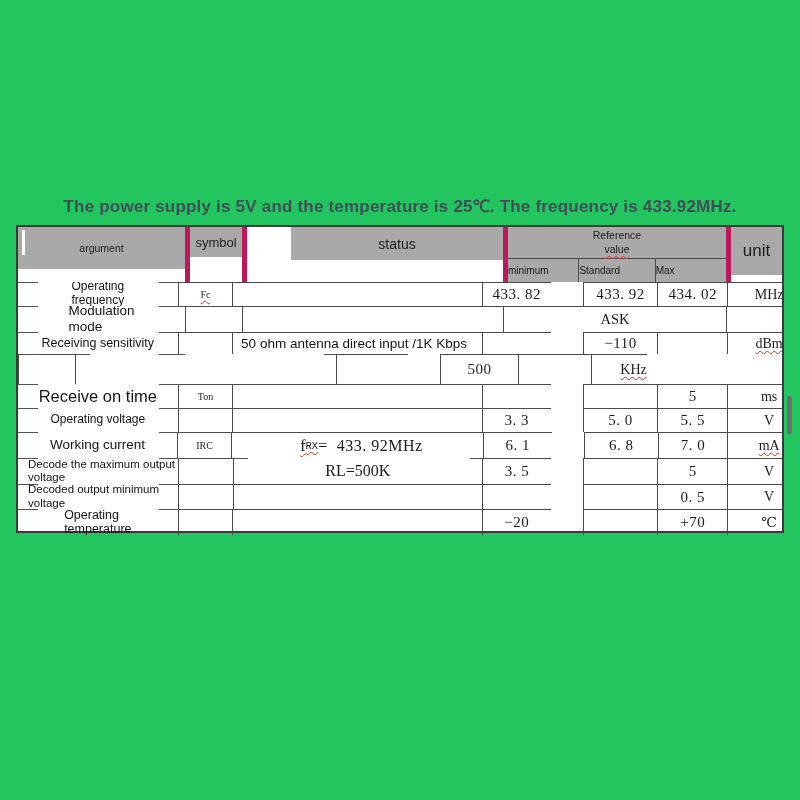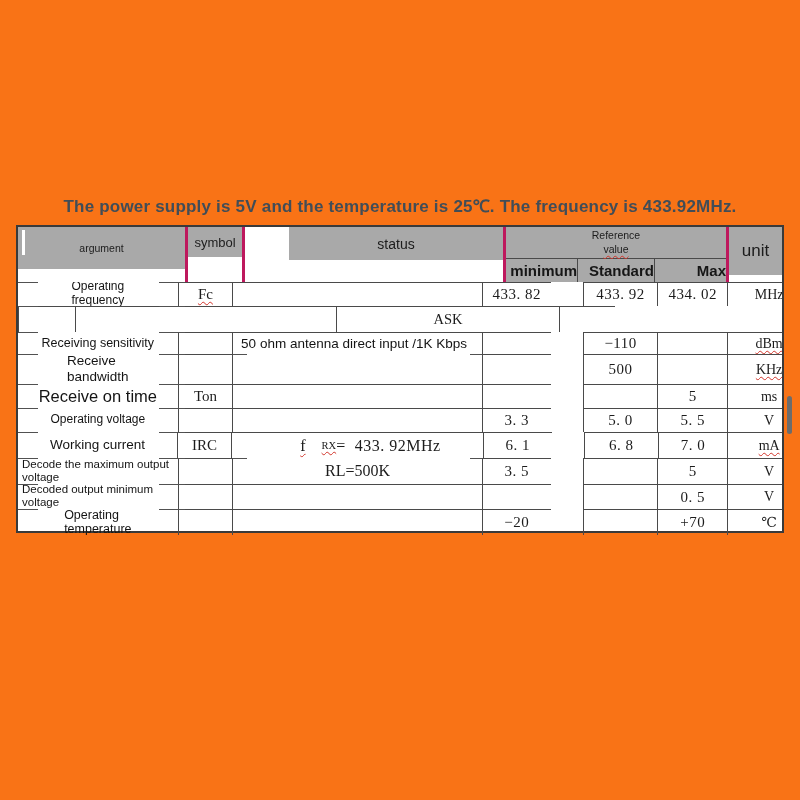--- a/index.html
+++ b/index.html
@@ -1,36 +1,36 @@
 <!DOCTYPE html>
 <html><head>
 <meta charset="utf-8">
 <style>
   html,body{margin:0;padding:0;background:#ffffff;}
-  .page{position:relative;width:800px;height:800px;background:#f97316;overflow:hidden;
+  .page{position:relative;width:800px;height:800px;background:#22c55e;overflow:hidden;
         font-family:"Liberation Sans",sans-serif;}
   .title{position:absolute;top:194px;left:0;width:800px;text-align:center;
          font-size:17px;font-weight:bold;color:#414d57;letter-spacing:.2px;}
   .spec-table{position:absolute;top:225px;left:16px;width:768px;height:308px;
               box-sizing:border-box;border:2px solid #3a3a3a;background:#fff;}
   
   .thead{display:flex;height:55px;box-sizing:border-box;}
   .hc{box-sizing:border-box;position:relative;}
-  .hc + .hc{border-left:3px solid #be185d;}
+  .hc + .hc{border-left:5px solid #be185d;}
   .fill{background:#a9a9a9;display:flex;align-items:center;justify-content:center;color:#1c1c1c;}
   .h-arg{width:167px;}   .h-arg  .fill{height:42px;font-size:10.5px;}
   .h-sym{width:57px;}    .h-sym  .fill{height:30px;font-size:13px;}
   .h-stat{width:261px;padding-left:44px;}  .h-stat .fill{height:33px;font-size:14px;}
   .h-ref{width:223px;}
   .h-ref-top{height:31px;background:#a9a9a9;border-bottom:1px solid #4a4a4a;
              display:flex;flex-direction:column;align-items:center;justify-content:center;
              font-size:10.5px;line-height:1.25;color:#1c1c1c;}
   .h-sub{display:flex;height:23px;}
   .h-sub .sc{box-sizing:border-box;background:#a9a9a9;display:flex;align-items:center;
-             justify-content:flex-end;font-size:15px;color:#161616;font-weight:bold;}
+             justify-content:flex-start;font-size:10px;color:#161616;}
   .h-sub .sc + .sc{border-left:1px solid #4a4a4a;}
   .sc-min{width:72px;} .sc-std{width:78px;} .sc-max{width:73px;font-size:17px;}
   .h-unit{width:56px;} .h-unit .fill{height:48px;font-size:17px;}
   .cursor-artifact{position:absolute;left:4px;top:3px;width:3px;height:25px;background:#ffffff;}
   
   .row{display:flex;position:relative;box-sizing:border-box;}
   .c{box-sizing:border-box;border-left:1px solid #4a4a4a;border-top:1px solid #4a4a4a;
      display:flex;align-items:center;justify-content:center;overflow:hidden;}
   .c-arg{width:167px;border-left:none;border-top:none;}
   
@@ -46,31 +46,31 @@
   
   .ps .c-stat{border-top:none;position:relative;}
   .ps .c-stat .tick{position:absolute;top:0;height:0;border-top:1px solid #515151;}
   .ps .c-stat .tick.tl{left:-1px;width:15px;}
   .ps .c-stat .tick.tr{right:0;width:12px;}
   
   .arg-label{white-space:pre-line;text-align:left;color:#141414;line-height:1.15;
              display:inline-block;}
   .sz11{font-size:11.5px;} .sz12{font-size:12px;} .sz125{font-size:12.5px;}
   .sz13{font-size:13.5px;} .sz16{font-size:16.5px;}
-  .c-arg.left{justify-content:flex-start;padding-left:4px;align-items:flex-end;}
+  .c-arg.left{justify-content:flex-start;padding-left:10px;}
   .val{font-family:"Liberation Serif","DejaVu Serif",serif;font-size:15px;
        letter-spacing:.5px;color:#1c1c1c;white-space:pre;}
   .unit-val{font-family:"Liberation Serif","DejaVu Serif",serif;font-size:14px;color:#1c1c1c;}
-  .sym-val{font-family:"Liberation Serif","DejaVu Serif",serif;font-size:15px;color:#1c1c1c;}
+  .sym-val{font-family:"Liberation Serif","DejaVu Serif",serif;font-size:10px;color:#1c1c1c;}
   .ask{font-family:"Liberation Serif","DejaVu Serif",serif;font-size:14.5px;color:#1c1c1c;}
   .sens{font-size:13.5px;color:#141414;white-space:pre;}
   .stat-left{justify-content:flex-start;padding-left:8px;}
   .frx-cell{justify-content:flex-start;padding-left:68px;}
   .frx-f{font-family:"Liberation Serif","DejaVu Serif",serif;font-size:16px;color:#1c1c1c;}
-  .frx-sub{font-family:Liberation Serif, serif;font-size:10.5px;color:#1c1c1c;margin-left:16px;}
+  .frx-sub{font-family:Liberation Mono, monospace;font-size:10.5px;color:#1c1c1c;}
   .frx-rest{font-family:"Liberation Serif","DejaVu Serif",serif;font-size:16px;color:#1c1c1c;
             white-space:pre;letter-spacing:.5px;}
   .rl{font-family:"Liberation Serif","DejaVu Serif",serif;font-size:16px;color:#1c1c1c;}
   .wavy{text-decoration-line:underline;text-decoration-style:wavy;
         text-decoration-color:#d2342a;text-decoration-thickness:1px;text-underline-offset:2px;}
   .edge-artifact{position:absolute;left:787px;top:396px;width:5px;height:38px;
                  background:#6c6c6c;border-radius:3px;}
 </style>
 </head>
 <body>
@@ -139,20 +139,24 @@
         </div>
       <div class="c c-max">
           <span class="val">434. 02</span>
         </div>
       <div class="c c-unit">
           <span class="unit-val">MHz</span>
         </div>
     </div>
 
     <div class="row r2">
+      <div class="c c-arg">
+          <span class="arg-label sz13">Modulation
+mode</span>
+        </div>
       <div class="c c-sym"></div>
       <div class="c c-stat"></div>
       <div class="c c-span">
           <span class="ask">ASK</span>
         </div>
       <div class="c c-unit"></div>
     </div>
 
     <div class="row r3">
       <div class="c c-arg">
@@ -166,24 +170,20 @@
       <div class="c c-std">
           <span class="val">−110</span>
         </div>
       <div class="c c-max"></div>
       <div class="c c-unit">
           <span class="unit-val wavy">dBm</span>
         </div>
     </div>
 
     <div class="row r4 ps">
-      <div class="c c-arg">
-          <span class="arg-label sz13">Receive
-bandwidth</span>
-        </div>
       <div class="c c-sym"></div>
       <div class="c c-stat">
           <i class="tick tl"></i>
           <i class="tick tr"></i>
         </div>
       <div class="c c-min"></div>
       <div class="c c-std">
           <span class="val">500</span>
         </div>
       <div class="c c-max"></div>

